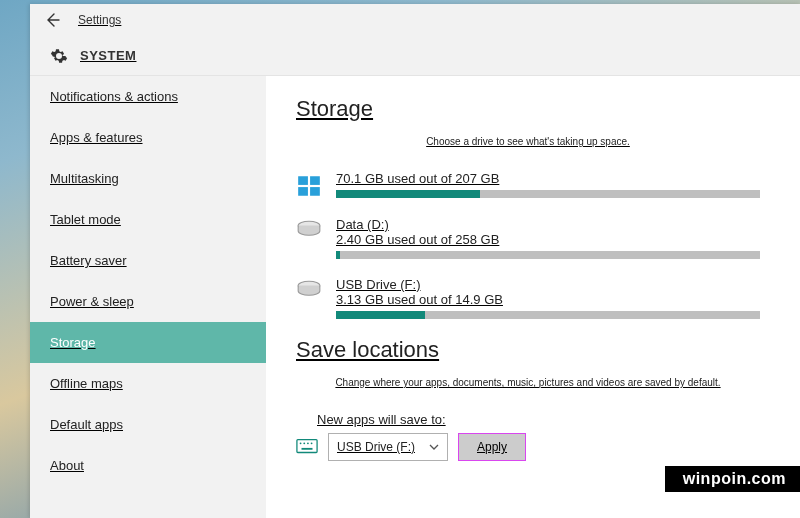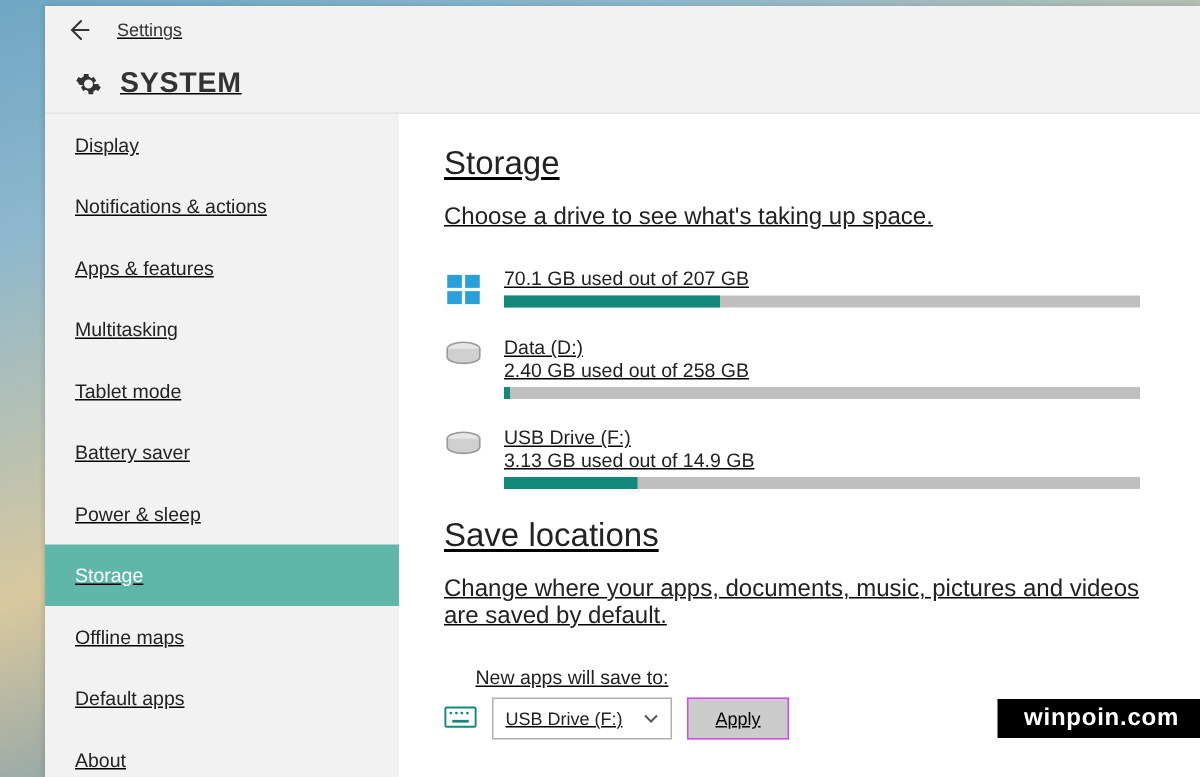--- a/index.html
+++ b/index.html
@@ -2,28 +2,28 @@
 <html><head>
 <meta charset="utf-8">
 <style>
 * { margin:0; padding:0; box-sizing:border-box; font-family:"Segoe UI",Arial,sans-serif; }
 body { width:800px; height:518px; background:linear-gradient(160deg,#6fa7c4 0%,#8eb8cd 20%,#d9c89e 50%,#5f8db1 80%,#3c5e7f 100%); position:relative; overflow:hidden; }
 .window { position:absolute; top:4px; left:30px; right:0; bottom:0; background:#fff; display:flex; flex-direction:column; box-shadow:-1px 0 4px rgba(0,0,0,0.15);text-decoration:underline; }
 .titlebar { height:32px; display:flex; align-items:center; padding:0 10px; background:#f2f2f2; }
 .back { width:24px; height:24px; display:flex; align-items:center; justify-content:center; cursor:pointer; }
 .titlebar .lbl { margin-left:14px; font-size:12px; color:#333; }
 .header { height:40px; display:flex; align-items:center; padding:0 20px; background:#f2f2f2; border-bottom:1px solid #e4e4e4; }
-.header .txt { margin-left:12px; font-size:19px; font-weight:600; color:#333; letter-spacing:.5px; }
+.header .txt { margin-left:12px; font-size:13px; font-weight:600; color:#333; letter-spacing:.5px; }
 .body { flex:1; display:flex; overflow:hidden; }
 .sidebar { width:236px; background:#f2f2f2; overflow-y:auto; }
 .nav-item { padding:13px 20px; font-size:13px; color:#222; cursor:pointer; }
 .nav-item.active { background:#5fb7a9; color:#fff; }
 .main { flex:1; padding:20px 40px 10px 30px; overflow-y:auto; color:#222; }
 h1 { font-size:22px; font-weight:400; margin-bottom:14px; }
-.desc { font-size:16px; margin-bottom:24px; }
+.desc { font-size:10px; margin-bottom:24px;text-align:center; }
 .drive { display:flex; align-items:flex-start; margin-bottom:18px; cursor:pointer; }
 .drive .icon { width:26px; height:26px; margin-right:14px; margin-top:2px; flex-shrink:0; }
 .drive .info { flex:1; }
 .drive .name { font-size:13px; }
 .drive .usage { font-size:13px; margin-bottom:4px; }
 .bar { height:8px; background:#bfbfbf; position:relative; }
 .bar .fill { position:absolute; top:0; left:0; bottom:0; background:#12897a; }
 h2 { font-size:22px; font-weight:400; margin-top:12px; margin-bottom:14px; }
 .save-row { display:flex; align-items:center; gap:10px; margin-top:4px; }
 .kbd-icon { width:22px; height:18px; }
@@ -45,21 +45,20 @@
     <span class="lbl">Settings</span>
   </div>
   <div class="header">
     <svg width="18" height="18" viewBox="0 0 24 24">
         <path fill="#333" d="M12 8a4 4 0 100 8 4 4 0 000-8zm9 4a7 7 0 01-.1 1.2l2 1.6-2 3.4-2.4-1a7 7 0 01-2 1.2l-.4 2.6h-4l-.4-2.6a7 7 0 01-2-1.2l-2.4 1-2-3.4 2-1.6A7 7 0 013 12a7 7 0 01.1-1.2l-2-1.6 2-3.4 2.4 1a7 7 0 012-1.2L8 3h4l.4 2.6a7 7 0 012 1.2l2.4-1 2 3.4-2 1.6c.1.4.2.8.2 1.2z"></path>
       </svg>
     <span class="txt">SYSTEM</span>
   </div>
   <div class="body">
     <div class="sidebar" id="sidebar">
-        <div class="nav-item">Display</div>
         <div class="nav-item">Notifications &amp; actions</div>
         <div class="nav-item">Apps &amp; features</div>
         <div class="nav-item">Multitasking</div>
         <div class="nav-item">Tablet mode</div>
         <div class="nav-item">Battery saver</div>
         <div class="nav-item">Power &amp; sleep</div>
         <div class="nav-item active">Storage</div>
         <div class="nav-item">Offline maps</div>
         <div class="nav-item">Default apps</div>
         <div class="nav-item">About</div>

